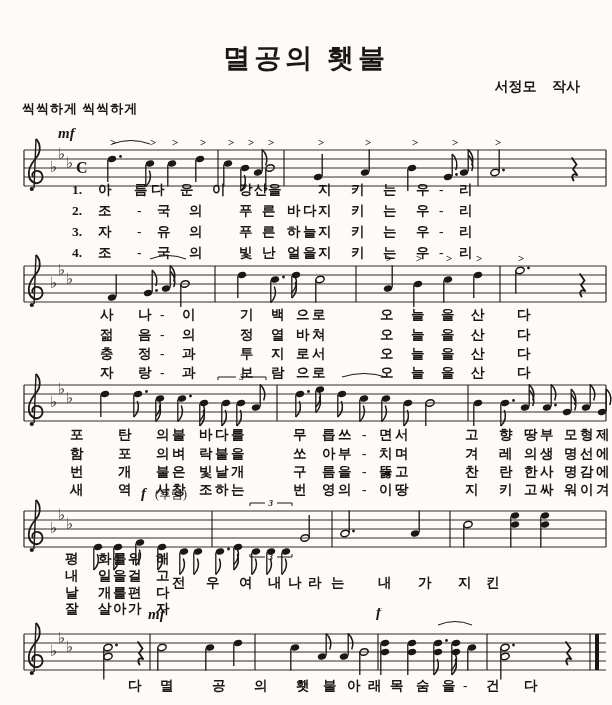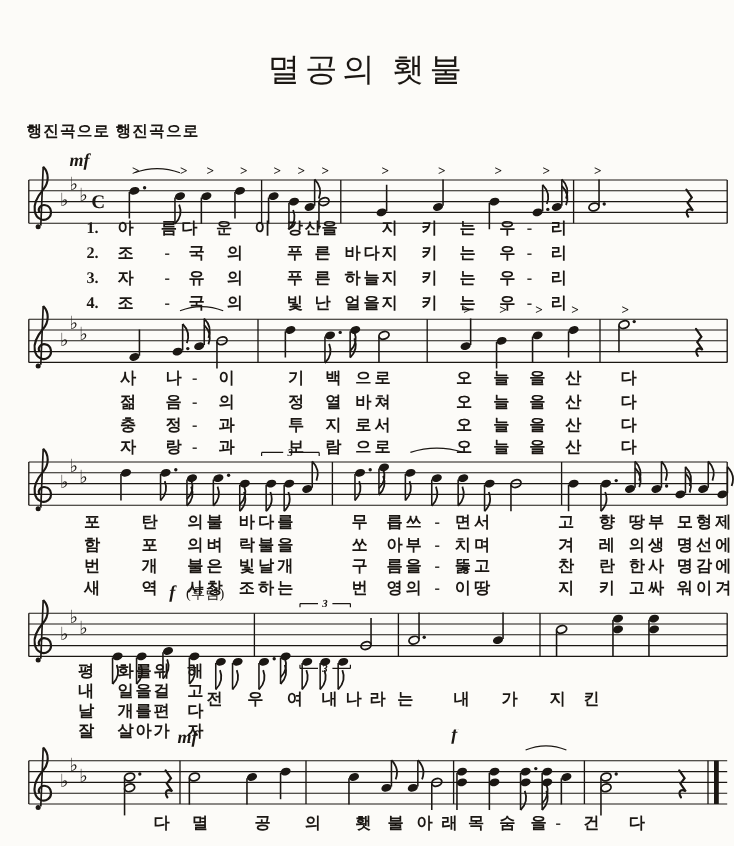--- a/index.html
+++ b/index.html
@@ -4,21 +4,21 @@
 <style>
   html,body{margin:0;padding:0;}
   body{background:#e8e8e8;}
   .page{
     position:relative;width:612px;height:705px;margin:0 auto;
     background:#fcfbf8;color:#1b1713;overflow:hidden;
     font-family:"Liberation Serif","DejaVu Serif",serif;
   }
   .title{
     position:absolute;top:40px;left:0;right:0;text-align:center;
-    font-weight:normal;font-size:27px;letter-spacing:4px;
+    font-weight:bold;font-size:27px;letter-spacing:4px;
   }
   .credits{
     position:absolute;top:76px;right:32px;text-align:left;
     font-size:14px;font-weight:600;line-height:21px;word-spacing:12px;
   }
   .tempo{
     position:absolute;top:100px;left:22px;
     font-size:13px;font-weight:600;letter-spacing:1px;
   }
   .lyr{
@@ -26,22 +26,23 @@
     line-height:16px;
   }
   svg.system{position:absolute;left:0;pointer-events:none;}
 </style>
 </head>
 <body>
 
 <div class="page">
   <div class="title">멸공의 횃불</div>
   <div class="credits">
+    <div>서정모 작사</div>
   </div>
-  <div class="tempo">행진곡으로 행진곡으로</div>
+  <div class="tempo">씩씩하게 씩씩하게</div>
   <div id="score">
       <svg width="612" height="92" class="system" style="top: 124px;">
         <line x1="24" y1="26" x2="606" y2="26" stroke="#1b1713" stroke-width="0.9"></line>
         <line x1="24" y1="35" x2="606" y2="35" stroke="#1b1713" stroke-width="0.9"></line>
         <line x1="24" y1="44" x2="606" y2="44" stroke="#1b1713" stroke-width="0.9"></line>
         <line x1="24" y1="53" x2="606" y2="53" stroke="#1b1713" stroke-width="0.9"></line>
         <line x1="24" y1="62" x2="606" y2="62" stroke="#1b1713" stroke-width="0.9"></line>
         <line x1="24" y1="26" x2="24" y2="62" stroke="#1b1713" stroke-width="1.1"></line>
         <path d="M 36 15 C 41 20 41 28 36 34
     C 30 41 28 47 29 52

